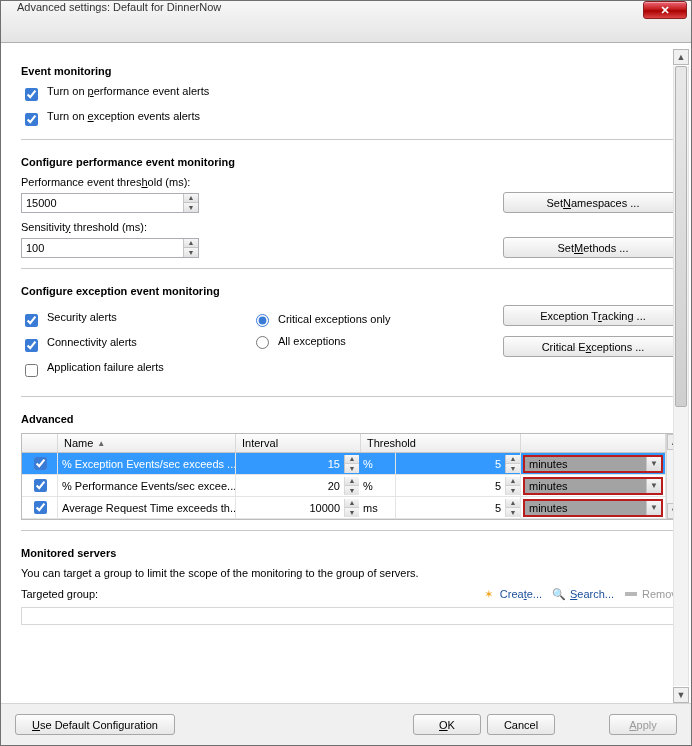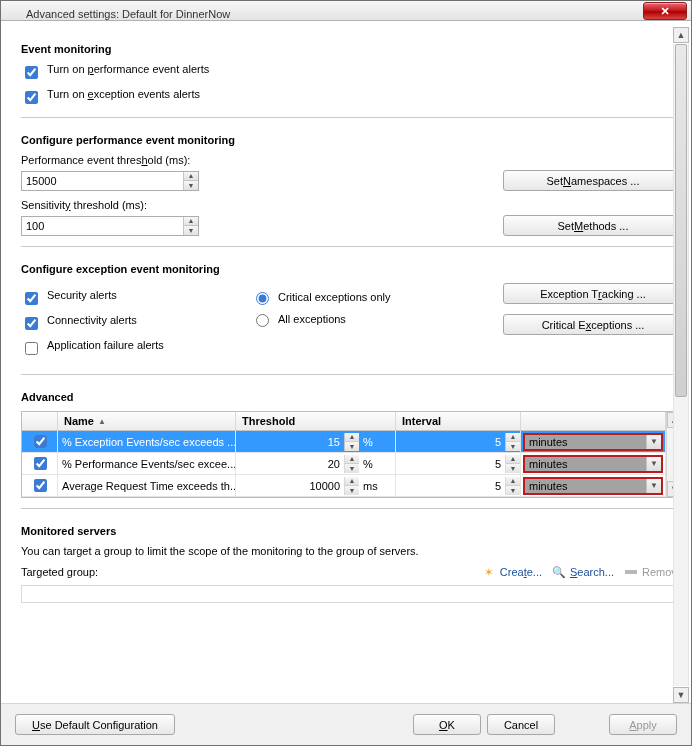--- a/index.html
+++ b/index.html
@@ -1,18 +1,18 @@
 <!DOCTYPE html>
 <html><head>
 <meta charset="utf-8">
 <style>
   * { box-sizing: border-box; font-family: "Segoe UI", Tahoma, sans-serif; font-size: 11px; }
   body { margin:0; background:#fff; }
   .window { width:692px; height:746px; border:1px solid #707070; display:flex; flex-direction:column; background:#fff;}
-  .titlebar { height:20px; background:linear-gradient(#f7f7f7,#e4e4e4); border-bottom:1px solid #b0b0b0; display:flex; align-items:flex-end; padding:0 4px 0 25px; }
+  .titlebar { height:42px; background:linear-gradient(#f7f7f7,#e4e4e4); border-bottom:1px solid #b0b0b0; display:flex; align-items:flex-start; padding:0 4px 0 16px; }
   .titlebar .title { flex:1; color:#333; }
   .closebtn { width:44px; height:18px; border-radius:3px; background:linear-gradient(#e67, #c21d1d 45%, #a00 55%, #d44); border:1px solid #8a1f1f; display:flex; align-items:center; justify-content:center; color:#fff; font-weight:bold; font-size:11px; box-shadow:inset 0 1px 0 rgba(255,255,255,.4);}
   .body { flex:1; padding:0 18px 0 20px; overflow:hidden; position:relative;}
   .scrollpane { position:absolute; top:6px; bottom:0; left:20px; right:8px; overflow:hidden;}
   .scrollbar { position:absolute; top:6px; right:2px; width:16px; bottom:0;}
   .scrollbar .up,.scrollbar .down{ height:16px; border:1px solid #b7b7b7; background:#f0f0f0; display:flex; align-items:center; justify-content:center; font-size:9px; color:#555;}
   .scrollbar .track{ position:absolute; top:17px; bottom:17px; left:0; right:0; background:#f3f3f3; border-left:1px solid #e4e4e4; border-right:1px solid #e4e4e4;}
   .scrollbar .thumb{ position:absolute; top:0; height:55%; left:1px; right:1px; background:linear-gradient(#e8e8e8,#cfcfcf); border:1px solid #b0b0b0; border-radius:2px;}
   .scrollbar .down{position:absolute;bottom:0;left:0;right:0;}
   .section-title { font-weight:bold; color:#000; margin-top:16px; margin-bottom:8px; }
@@ -30,21 +30,21 @@
   .btn-wide{ width:180px;}
   .btn-small{ min-width:68px;}
   .cfg-row{ display:flex; align-items:center; justify-content:space-between; margin-bottom:8px;}
   .excfg { display:flex; gap:20px; margin-top:4px;}
   .excfg .col1{ width:210px;}
   .excfg .col2{ width:180px;}
   .excfg .col3{ flex:1; display:flex; flex-direction:column; gap:10px; align-items:flex-end;}
   .radio-row{ display:flex; align-items:center; gap:6px; margin:6px 0;}
   .radio-row input{ accent-color:#3a7bd5;}
   .monitors-wrap{ margin-top:8px; border:1px solid #bcbcbc; position:relative;}
-  .monitors-head{ display:flex; background:linear-gradient(#fdfdfd,#ececec); border-bottom:1px solid #c5c5c5;font-weight:bold;}
+  .monitors-head{ display:flex; background:linear-gradient(#fdfdfd,#ececec); border-bottom:1px solid #c5c5c5;}
   .mh-cell{ padding:3px 6px; border-right:1px solid #d9d9d9; color:#000; display:flex; align-items:center; gap:4px;}
   .mh0{width:36px;} .mh1{width:178px;} .mh2{width:160px;} .mh3{width:125px;} .mh4{flex:1;}
   .mrow{ display:flex; border-bottom:1px solid #e4e4e4; height:22px; align-items:stretch;}
   .mrow.sel{ background:#3399ff; color:#fff;}
   .mc{ border-right:1px solid #e4e4e4; display:flex; align-items:center; padding:0 4px;}
   .mrow .mh0{justify-content:center;}
   .mini-spin{ display:flex; width:100%; height:18px;}
   .mini-spin .val{ flex:1; text-align:right; padding-right:4px; display:flex; align-items:center; justify-content:flex-end;}
   .mini-spin .sp{ width:15px; display:flex; flex-direction:column; border-left:1px solid rgba(0,0,0,.15);}
   .mrow.sel .mini-spin .sp{background:#e8e8e8;}
@@ -152,22 +152,22 @@
       <hr class="hr">
 
       <div class="section-title">Advanced</div>
       <div class="monitors-wrap" style="padding-right:16px;">
         <div class="monitors-head">
           <div class="mh-cell mh0"></div>
           <div class="mh-cell mh1">
               <span>Name</span> 
               <span class="sort-arrow">▲</span>
             </div>
+          <div class="mh-cell mh3">Interval</div>
           <div class="mh-cell mh2">Threshold</div>
-          <div class="mh-cell mh3">Interval</div>
           <div class="mh-cell mh4"></div>
         </div>
         <div id="mon-rows">
             <div class="mrow sel">
               <div class="mc mh0">
                 <input type="checkbox" checked="" style="accent-color: rgb(58, 123, 213);">
               </div>
               <div class="mc mh1">% Exception Events/sec exceeds ...</div>
               <div class="mc mh2" style="padding:0;">
                 <div class="mini-spin">

